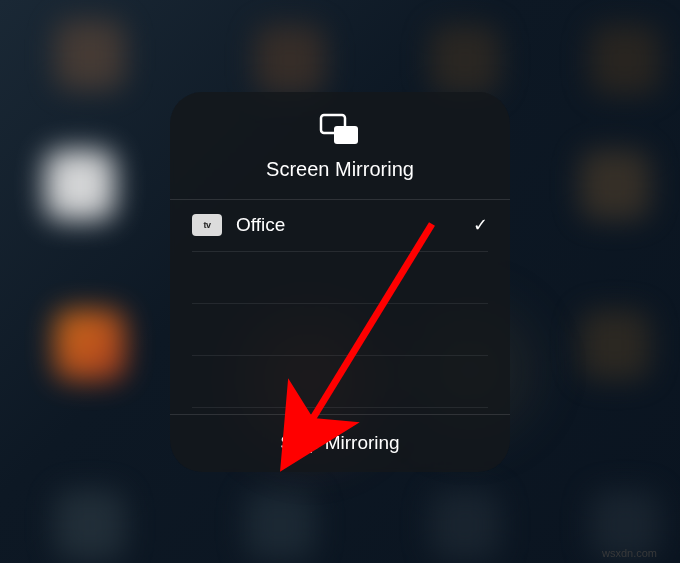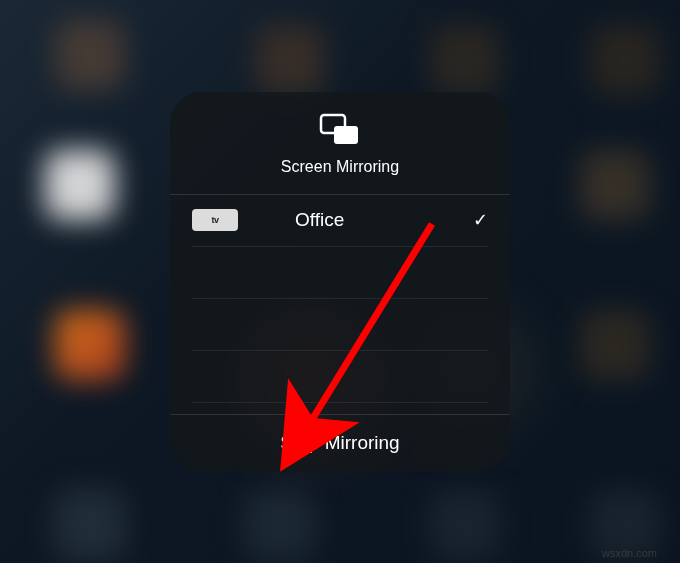--- a/index.html
+++ b/index.html
@@ -67,55 +67,54 @@
       align-items: center;
       padding: 20px 0 18px 0;
       border-bottom: 1px solid rgba(255,255,255,0.12);
     }
     .mirror-icon {
       width: 44px;
       height: 36px;
       margin-bottom: 10px;
     }
     .panel-title {
-      font-size: 16px;
+      font-size: 20px;
       font-weight: 500;
       color: #fff;
     }
     
     .device-list {
       flex: 1;
       padding: 0 22px;
     }
     .device-row {
       display: flex;
       align-items: center;
       height: 52px;
       border-bottom: 1px solid rgba(255,255,255,0.09);
     }
     .device-row .tv-icon {
-      width: 46px;
+      width: 30px;
       height: 22px;
       background: #dcdcdc;
       border-radius: 4px;
       display: flex;
       align-items: center;
       justify-content: center;
       margin-right: 14px;
       color: #222;
       font-size: 9px;
       font-weight: 600;
       letter-spacing: -0.5px;
     }
     .device-name {
       flex: 1;
       font-size: 19px;
       color: #fff;
       font-weight: 400;
-      margin-left: 43px;
     }
     .check {
       font-size: 18px;
       color: #fff;
     }
     .empty-row {
       height: 52px;
       border-bottom: 1px solid rgba(255,255,255,0.08);
     }
     

